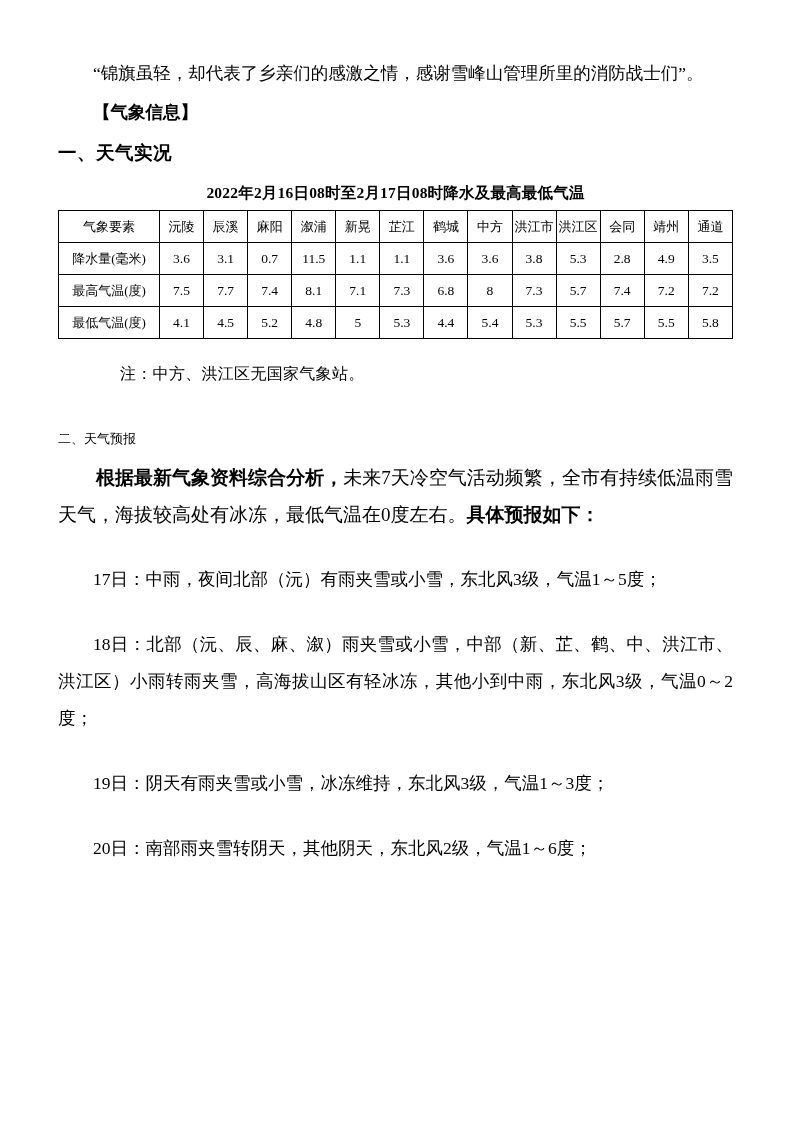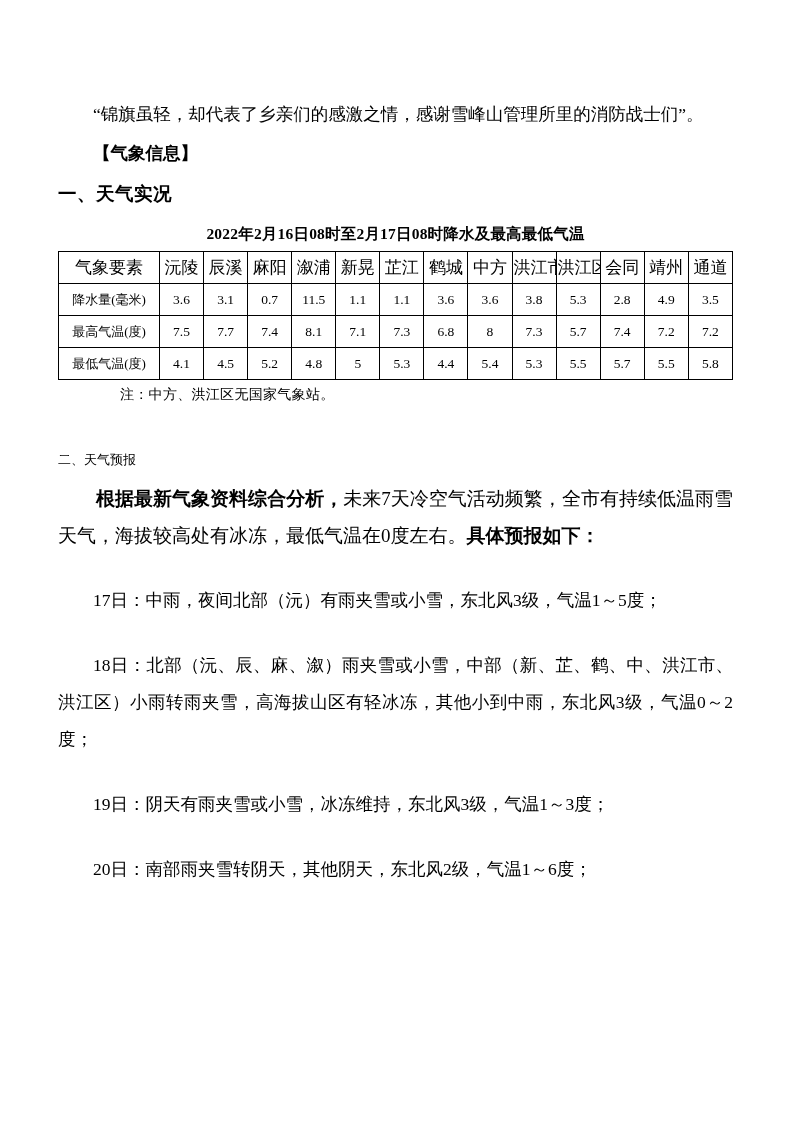--- a/index.html
+++ b/index.html
@@ -12,21 +12,21 @@
     height: 1122px;
     font-family: "Liberation Serif", "DejaVu Serif", serif;
     color: #000000;
     position: relative;
     overflow: hidden;
   }
   .page {
     box-sizing: border-box;
     width: 793px;
     height: 886px;
-    padding: 96px 60px 60px 58px;
+    padding: 55px 60px 60px 58px;
   }
   p {
     margin: 0;
     font-size: 17.5px;
     line-height: 36px;
     text-align: justify;
     text-justify: inter-ideograph;
   }
   .quote-para {
     font-size: 17.5px;
@@ -67,26 +67,26 @@
     height: 31px;
     padding: 0 1px;
     white-space: nowrap;
     overflow: hidden;
   }
   table.weather td.rowhead {
     width: 98px;
     font-size: 13px;
   }
   table.weather tr.headrow td {
-    font-size: 17px;
+    font-size: 13px;
   }
   .note {
-    font-size: 14px;
+    font-size: 16px;
     line-height: 30px;
-    margin-top: 0;
+    margin-top: 20px;
     padding-left: 62px;
     letter-spacing: 0.3px;
   }
   .gap-after-note {
     height: 26px;
   }
   .forecast-heading {
     font-size: 13px;
     font-weight: normal;
     line-height: 36px;

